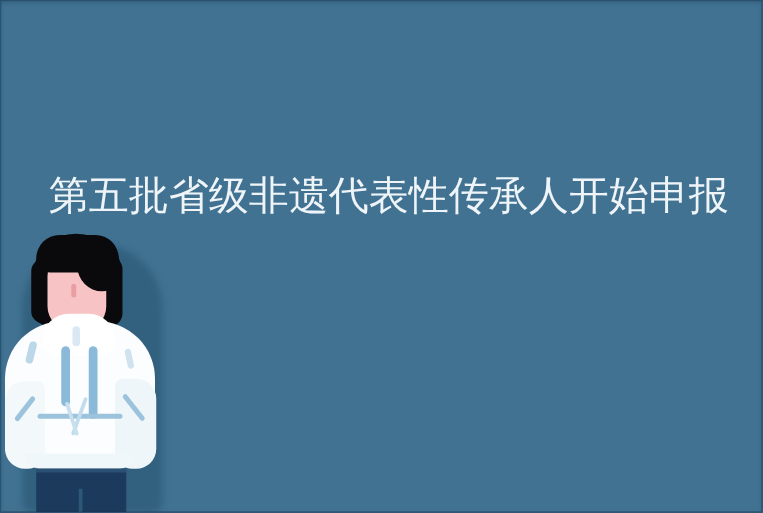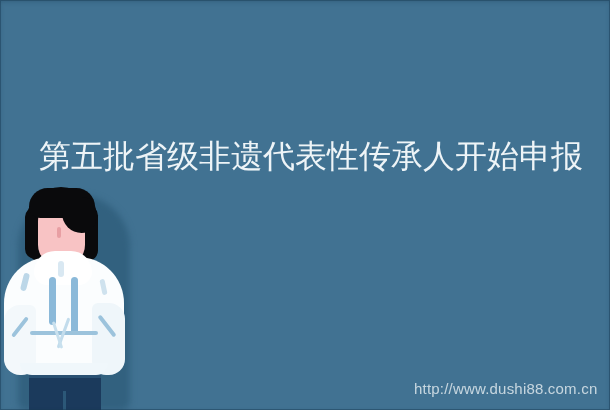--- a/index.html
+++ b/index.html
@@ -376,16 +376,15 @@
     <div class="fold-b"></div>
     <div class="hem"></div>
 
     <div class="pants"></div>
     <div class="pants-top-hi"></div>
     <div class="pants-gap"></div>
   </div>
 
   <div id="headline">第五批省级非遗代表性传承人开始申报</div>
 
-  <div id="watermark">http://www.dushi88.com.cn</div>
 
   <div id="edge-shade"></div>
 </div>
 
 </body></html>

